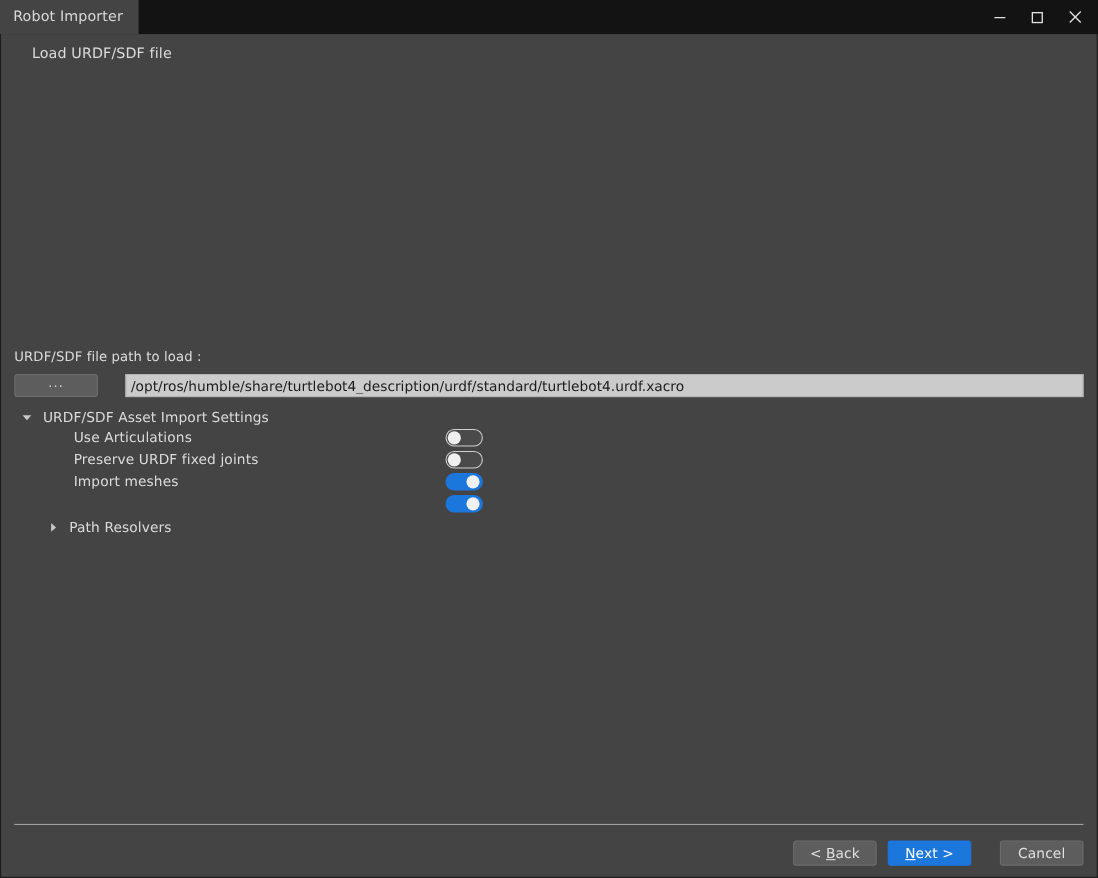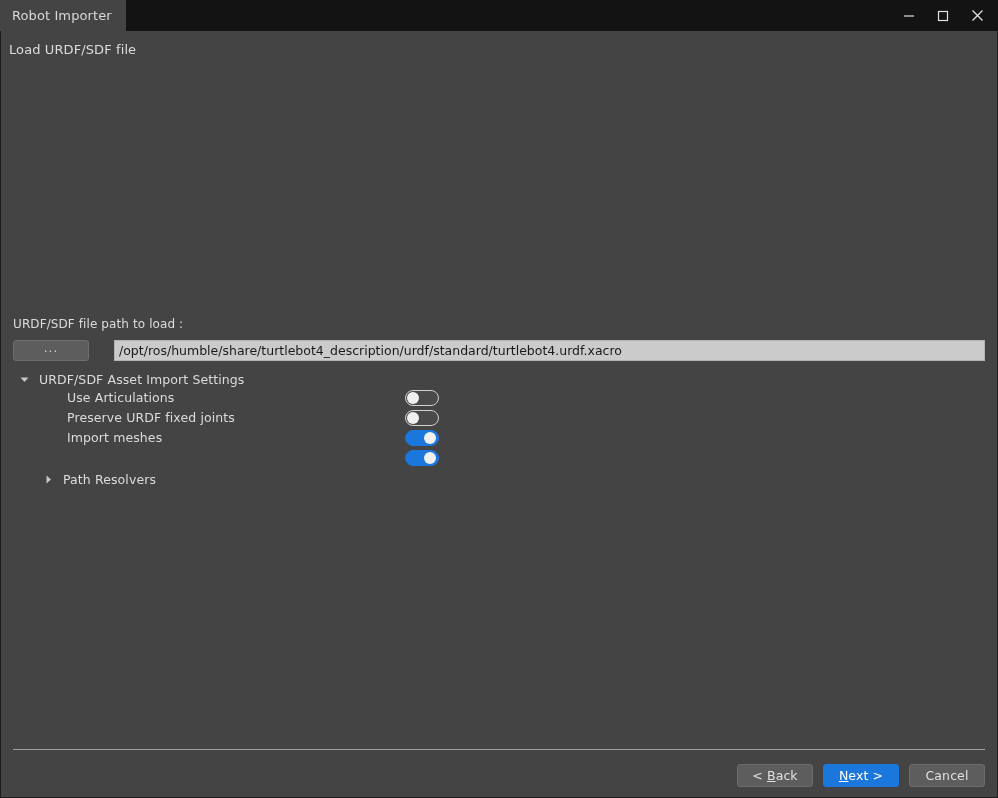--- a/index.html
+++ b/index.html
@@ -75,21 +75,21 @@
     border-bottom: 1px solid #1c1c1c;
     box-sizing: border-box;
     position: relative;
     display: flex;
     flex-direction: column;
   }
 
   #subtitle {
     color: #dcdcdc;
     font-size: 13px;
-    padding: 11px 0 0 8px;
+    padding: 11px 0 0 28px;
     letter-spacing: .1px;
   }
 
   #spacer { flex: 1 1 auto; }
 
   
   #pathsection {
     padding: 0 12px 0 12px;
   }
   #pathlabel {
@@ -233,20 +233,21 @@
     align-items: center;
     justify-content: center;
     box-sizing: border-box;
     letter-spacing: .1px;
     border: 1px solid transparent;
   }
   .btn.normal {
     background: #5d5d5d;
     border-color: #6c6c6c;
     color: #e0e0e0;
+    margin-left: 16px;
   }
   .btn.primary {
     background: #1c77dd;
     border-color: #1c77dd;
     color: #ffffff;
   }
   .mn { text-decoration: underline; }
 </style>
 </head>
 <body>

